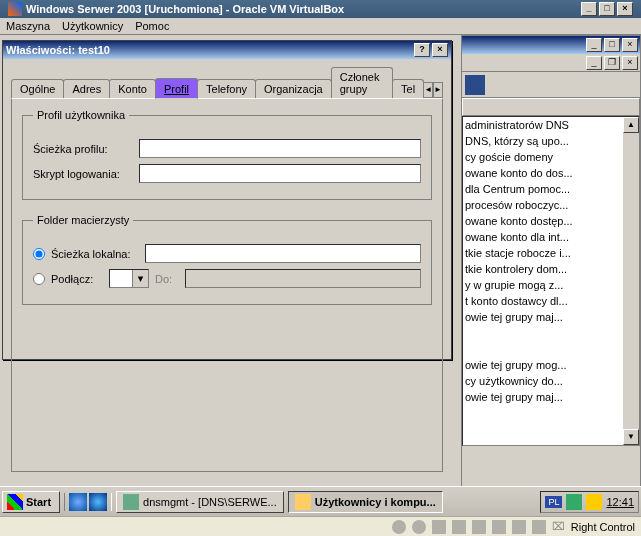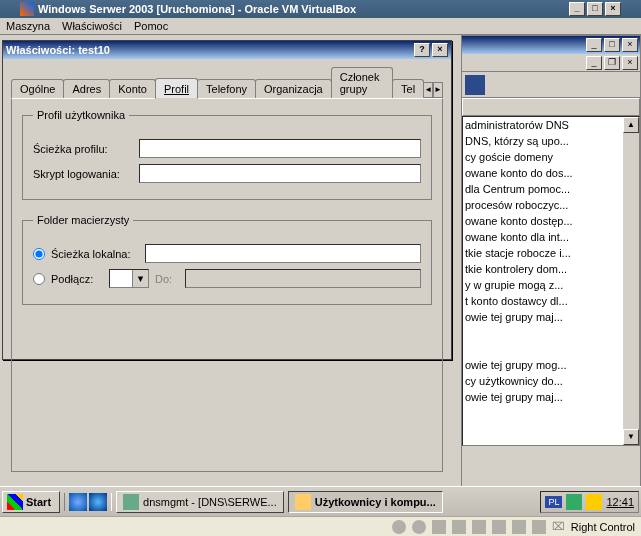--- a/index.html
+++ b/index.html
@@ -11,21 +11,21 @@
     height: 536px;
     overflow: hidden;
     position: relative;
   }
   .vbox-titlebar {
     height: 18px;
     background: linear-gradient(#4a6a8a, #3c5a78);
     color: #fff;
     display: flex;
     align-items: center;
-    padding: 0 20px;
+    padding: 0 8px;
     font-size: 11px;
     font-weight: bold;
   }
   .vbox-titlebar .icon {
     width: 14px; height: 14px;
     background: linear-gradient(45deg,#f60,#06f);
     margin-right: 4px;
   }
   .vbox-titlebar .title { flex: 1; }
   .winctl {
@@ -140,21 +140,21 @@
     border:1px solid #808080;
     border-bottom:none;
     border-top-left-radius:3px;
     border-top-right-radius:3px;
     margin-right:-1px;
     font-size:11px;
     cursor:pointer;
     position:relative;
   }
   .tab.active {
-    background:#e5e5e5;
+    background:#8b5cf6;
     border-bottom:1px solid #d4d0c8;
     z-index:2;
     margin-bottom:-1px;
     padding-top:4px;
     text-decoration:underline;
   }
   .tabnav { width:14px;height:16px;border:1px solid #808080;background:#d4d0c8;text-align:center;font-size:8px;line-height:13px;cursor:pointer; }
   .tabpanel {
     margin: 0 8px 8px 8px;
     border:1px solid #808080;
@@ -247,21 +247,21 @@
   <div class="icon"></div>
   <div class="title">Windows Serwer 2003 [Uruchomiona] - Oracle VM VirtualBox</div>
   <div class="winctl">
     <div class="winbtn">_</div>
     <div class="winbtn">□</div>
     <div class="winbtn">×</div>
   </div>
 </div>
 <div class="vbox-menubar">
   <span>Maszyna</span>
-  <span>Właściwości</span>
+  <span>Użytkownicy</span>
   <span>Pomoc</span>
 </div>
 
 <div class="guest-area">
 
   <div class="mdi-window">
     <div class="mdi-titlebar">
       <div class="winctl">
         <div class="winbtn">_</div>
         <div class="winbtn">□</div>

